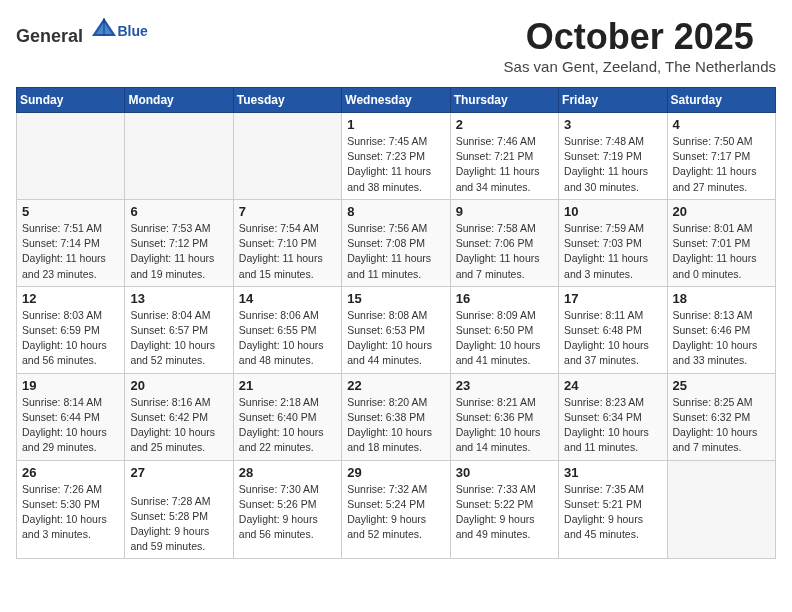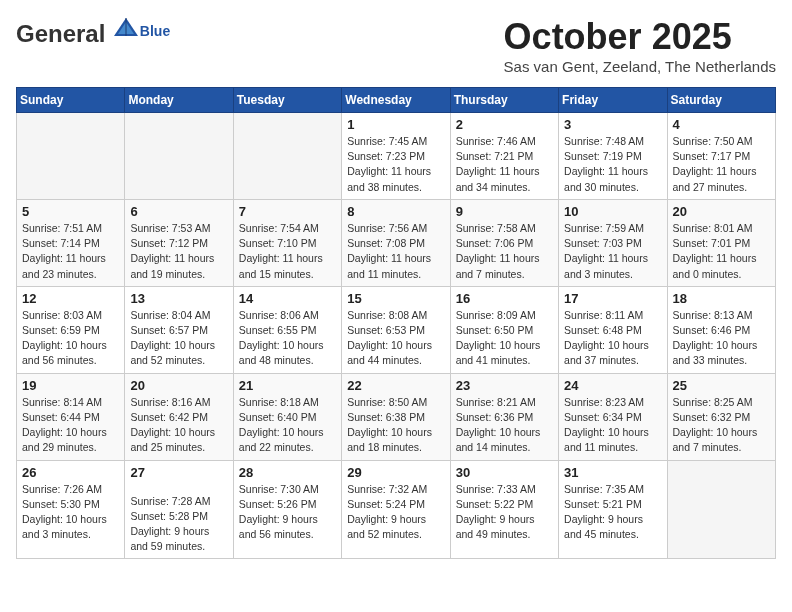--- a/index.html
+++ b/index.html
@@ -10,42 +10,42 @@
       min-height: 612px;
       padding: 16px;
     }
     .header-logo {
       display: flex;
       align-items: flex-start;
       justify-content: space-between;
       margin-bottom: 4px;
     }
     .logo-text-general {
-      font-size: 24px;
+      font-size: 18px;
       font-weight: bold;
       color: #333;
       line-height: 1.1;
     }
     .logo-text-blue {
       font-size: 14px;
       font-weight: bold;
       color: #2255a4;
       line-height: 1.1;
     }
     .logo-icon {
       width: 28px;
       height: 28px;
       margin-left: 2px;
       margin-top: -2px;
     }
     .month-title {
       font-size: 36px;
       font-weight: bold;
       color: #222;
-      text-align: left;
+      text-align: center;
     }
     .subtitle {
       font-size: 15px;
       color: #444;
       text-align: right;
       margin-bottom: 8px;
     }
     .calendar {
       width: 100%;
       border-collapse: collapse;
@@ -281,28 +281,28 @@
         </td>
         <td>
           <span class="day-number">20</span>
           <div class="day-info" style="white-space: pre-line;">Sunrise: 8:16 AM
 Sunset: 6:42 PM
 Daylight: 10 hours
 and 25 minutes.</div>
         </td>
         <td>
           <span class="day-number">21</span>
-          <div class="day-info" style="white-space: pre-line;">Sunrise: 8:18 AM
+          <div class="day-info" style="white-space: pre-line;">Sunrise: 2:18 AM
 Sunset: 6:40 PM
 Daylight: 10 hours
 and 22 minutes.</div>
         </td>
         <td>
           <span class="day-number">22</span>
-          <div class="day-info" style="white-space: pre-line;">Sunrise: 8:50 AM
+          <div class="day-info" style="white-space: pre-line;">Sunrise: 8:20 AM
 Sunset: 6:38 PM
 Daylight: 10 hours
 and 18 minutes.</div>
         </td>
         <td>
           <span class="day-number">23</span>
           <div class="day-info" style="white-space: pre-line;">Sunrise: 8:21 AM
 Sunset: 6:36 PM
 Daylight: 10 hours
 and 14 minutes.</div>

